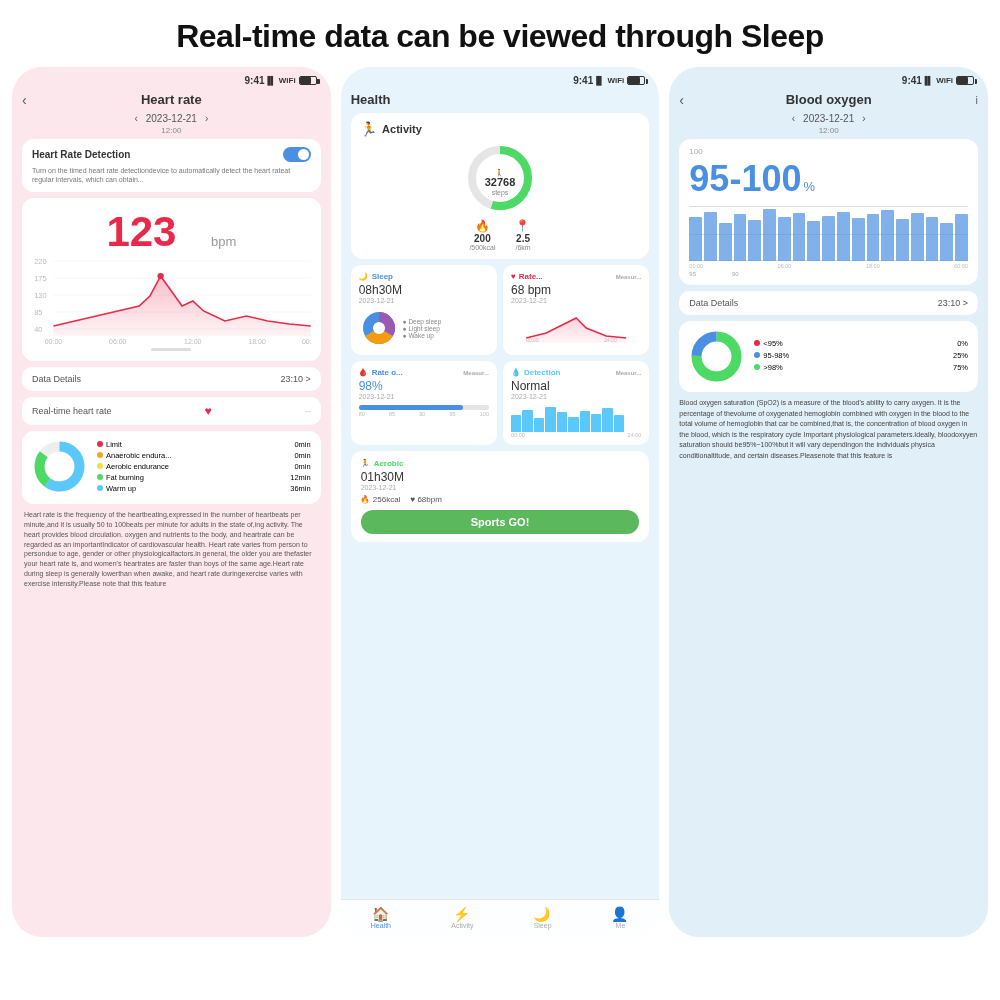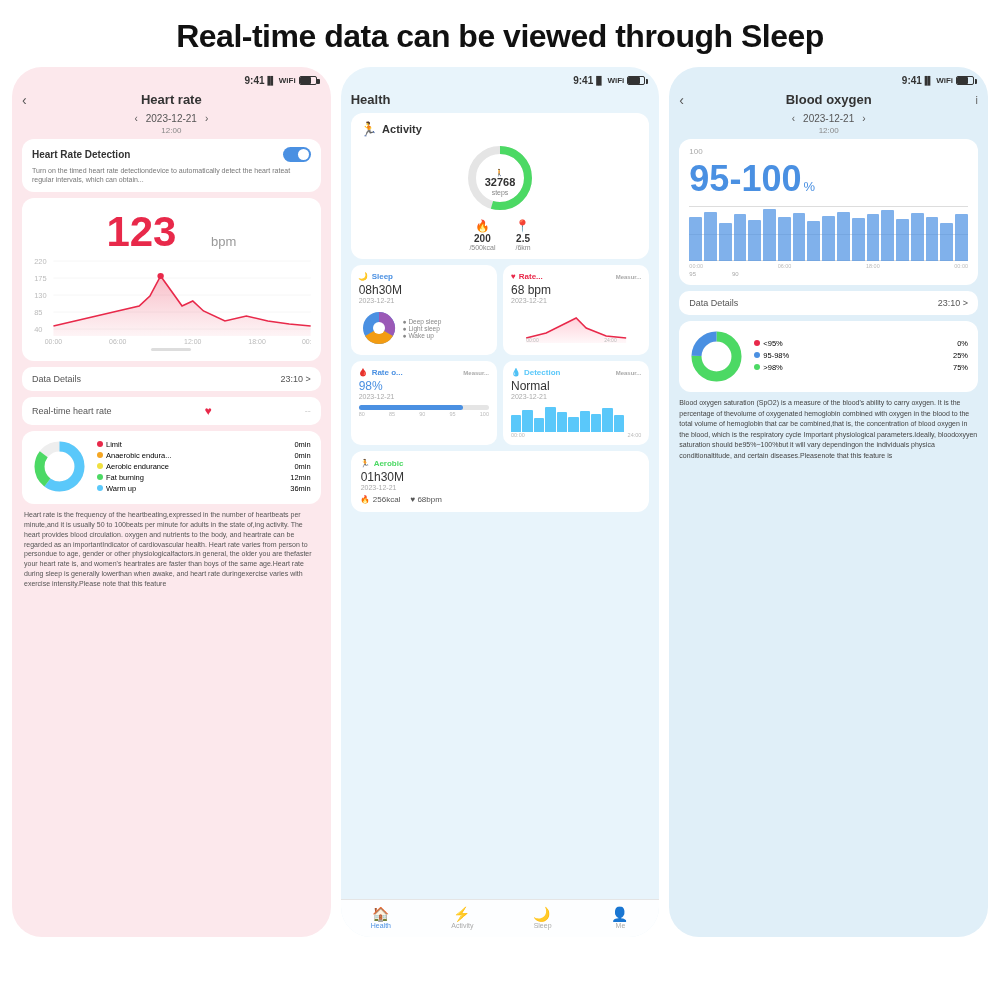--- a/index.html
+++ b/index.html
@@ -528,20 +528,21 @@
         <div class="mini-card-title" style="color:#4cd964;">
           <span>🏃</span>
           <span>Aerobic</span>
         </div>
         <div class="mini-card-value">01h30M</div>
         <div class="mini-card-date">2023-12-21</div>
         <div style="display:flex; gap:10px; margin-top:4px; font-size:8px; color:#555;">
           <span>🔥 <span>256kcal</span></span>
           <span>♥ <span>68bpm</span></span>
         </div>
+        <div class="sports-btn">Sports GO!</div>
       </div>
     </div>
 
     <div class="tab-bar">
       <div class="tab-item active">
         <div class="tab-icon">🏠</div>
         <div>Health</div>
       </div>
       <div class="tab-item">
         <div class="tab-icon">⚡</div>

